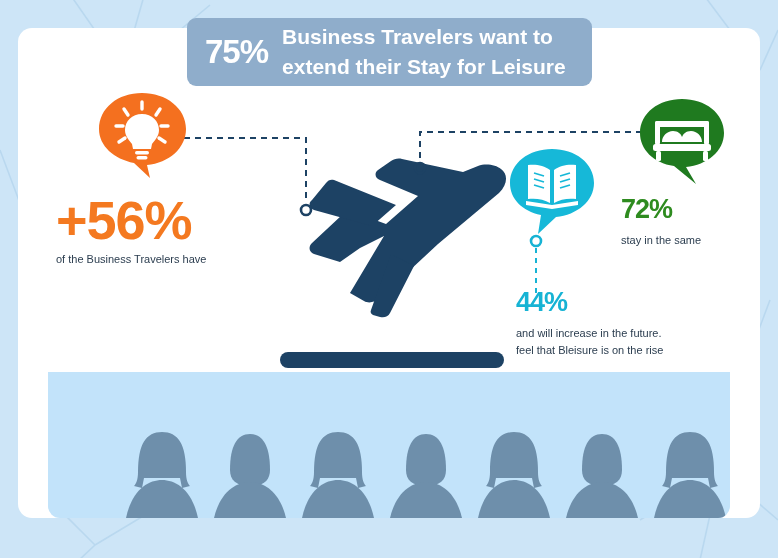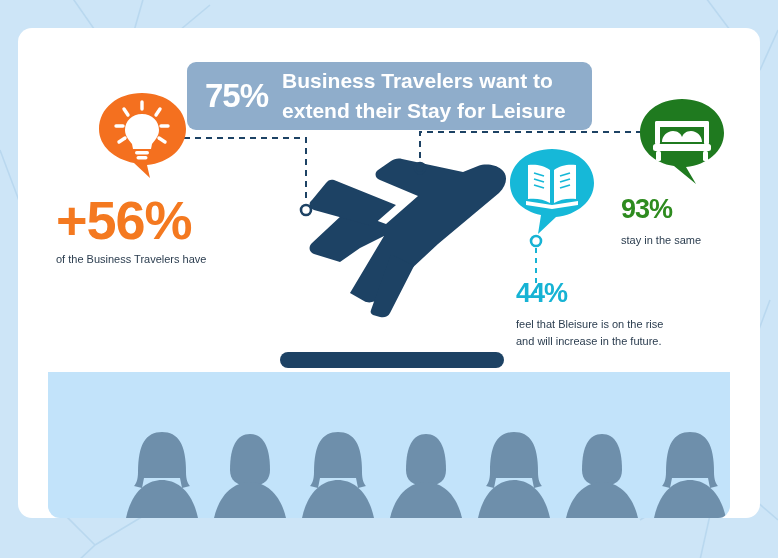--- a/index.html
+++ b/index.html
@@ -43,21 +43,20 @@
     top: 18px;
     width: 405px;
     height: 68px;
     background: #8fadcb;
     border-radius: 9px;
     z-index: 5;
     display: flex;
     align-items: center;
     padding: 0 18px;
     box-sizing: border-box;
-    margin-top: 44px;
   }
   #banner .pct {
     color: #ffffff;
     font-size: 33px;
     font-weight: bold;
     letter-spacing: -1px;
     margin-right: 14px;
     white-space: nowrap;
   }
   #banner .headline {
@@ -83,21 +82,21 @@
   }
 
   #stat-left { left: 56px; top: 193px; width: 215px; }
   #stat-left .stat-number { color: #f47920; font-size: 54px; }
   #stat-left .stat-body { margin-top: 4px; }
 
   #stat-right { left: 621px; top: 196px; width: 148px; }
   #stat-right .stat-number { color: #2e8b1f; font-size: 27px; }
   #stat-right .stat-body { margin-top: 9px; }
 
-  #stat-mid { left: 516px; top: 280px; width: 200px; }
+  #stat-mid { left: 516px; top: 289px; width: 200px; }
   #stat-mid .stat-number { color: #16b3d4; font-size: 27px; }
   #stat-mid .stat-body { margin-top: 9px; }
 
   
   .bubble-wrap { position: absolute; z-index: 4; }
 
   
   #crowd-panel {
     position: absolute;
     left: 48px;
@@ -275,25 +274,25 @@
 </div>
 
 <div class="layer" id="stat-left">
   <div class="stat-number">+56%</div>
   <div class="stat-body">
     <div>of the Business Travelers have</div>
   </div>
 </div>
 
 <div class="layer" id="stat-right">
-  <div class="stat-number">93%</div>
+  <div class="stat-number">72%</div>
   <div class="stat-body">
     <div>stay in the same</div>
   </div>
 </div>
 
 <div class="layer" id="stat-mid">
   <div class="stat-number">44%</div>
   <div class="stat-body">
+    <div>and will increase in the future.</div>
     <div>feel that Bleisure is on the rise</div>
-    <div>and will increase in the future.</div>
   </div>
 </div>
 
 </body></html>

